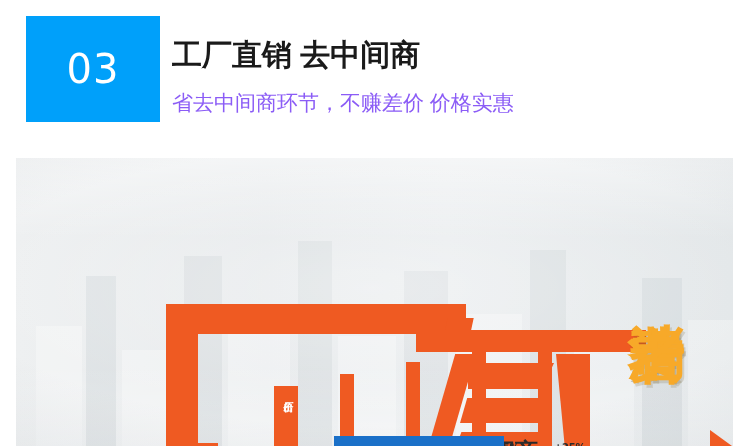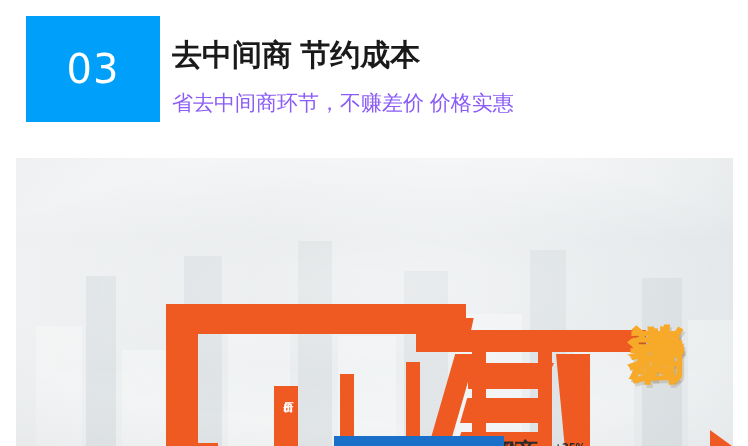--- a/index.html
+++ b/index.html
@@ -98,21 +98,21 @@
 </style>
 </head>
 <body>
 
 <div id="header">
 
   <div id="badge">
     <span id="badge-num">03</span>
   </div>
 
-  <div id="head-title">去中间商 节约成本</div>
+  <div id="head-title">工厂直销 去中间商</div>
 
   <div id="head-sub">省去中间商环节，不赚差价 价格实惠</div>
 </div>
 
 <div id="info">
 
   <div class="city" style="left:20px;width:46px;height:120px;"></div>
   <div class="city d" style="left:70px;width:30px;height:170px;"></div>
   <div class="city" style="left:106px;width:54px;height:96px;"></div>
   <div class="city d" style="left:168px;width:38px;height:190px;"></div>

